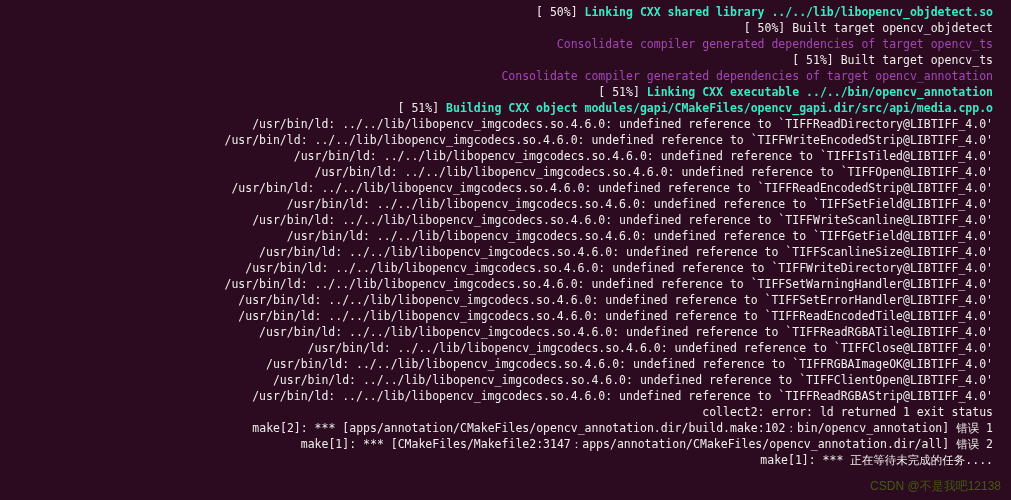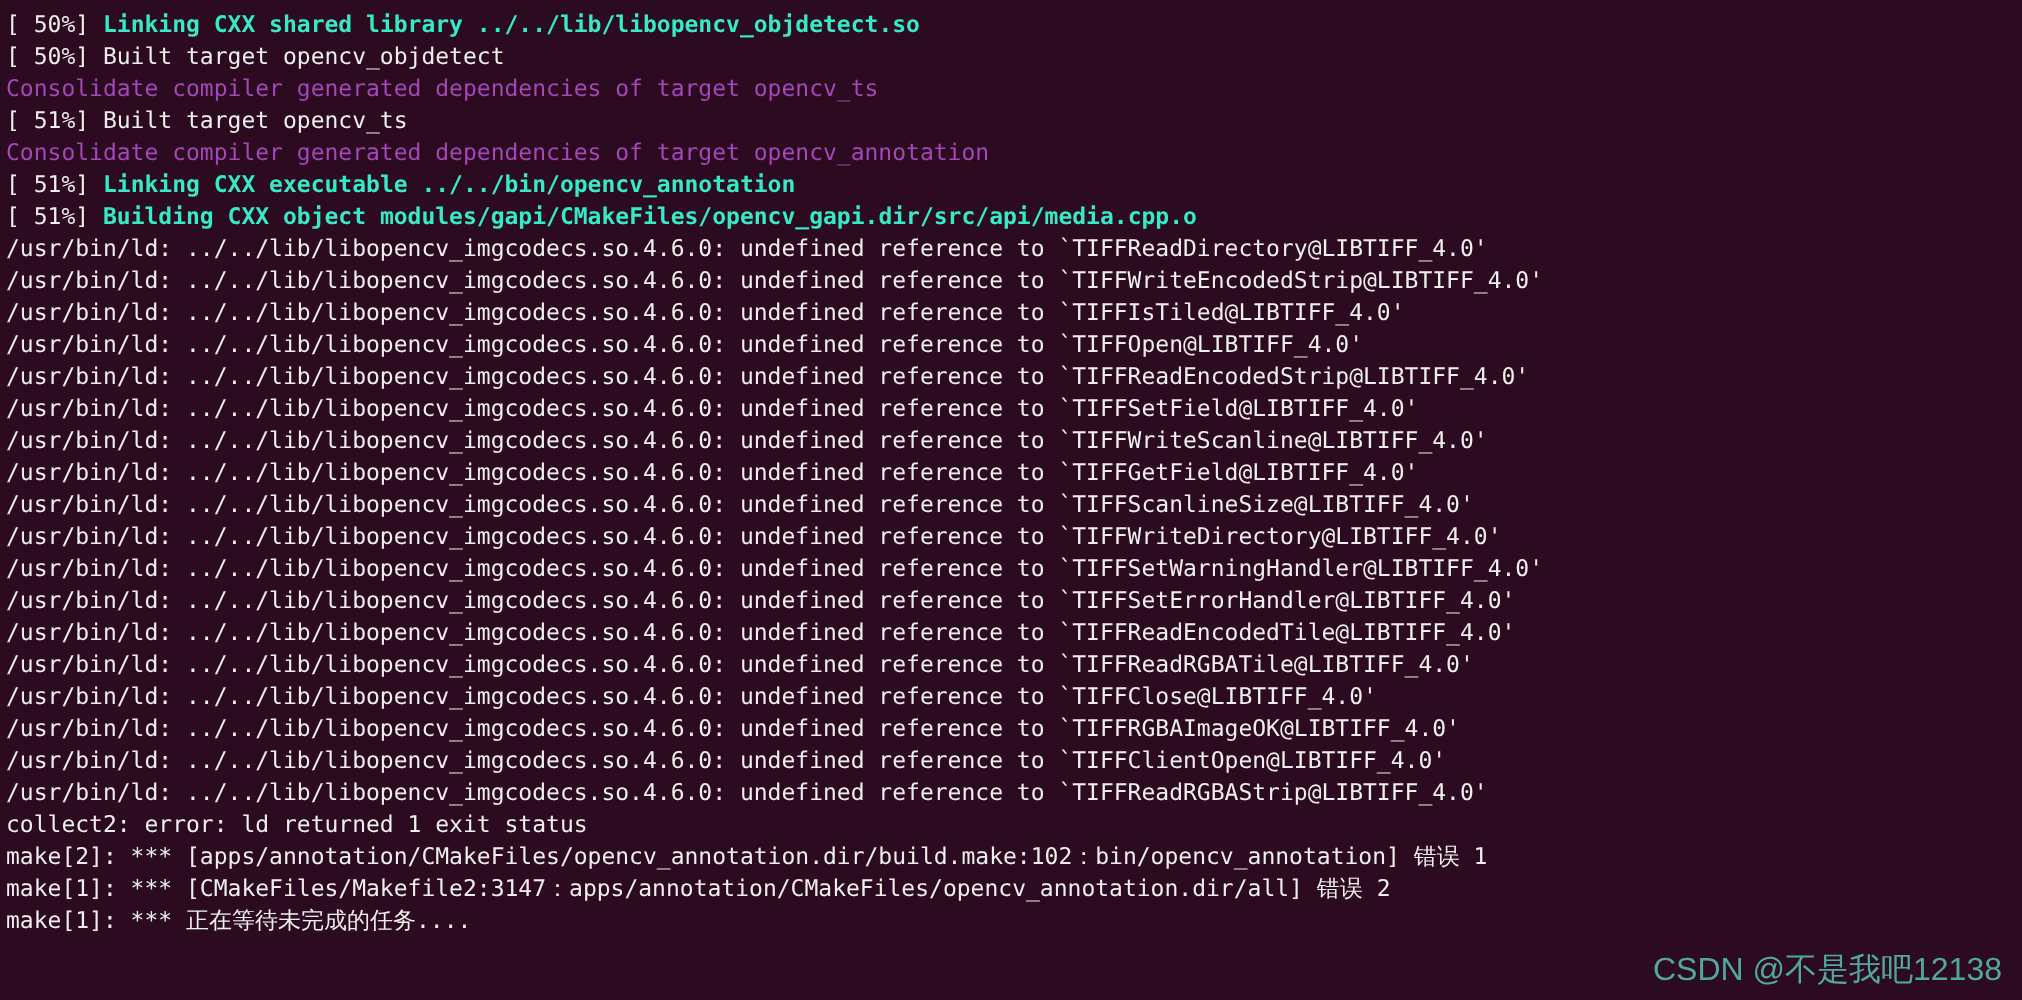--- a/index.html
+++ b/index.html
@@ -8,33 +8,34 @@
     font-family: "DejaVu Sans Mono", "Consolas", monospace;
     font-size: 11.5px;
     line-height: 16px;
     color: #d3d7cf;
     width: 1011px;
     height: 500px;
     overflow: hidden;
     position: relative;
   }
   .term {
-    padding: 4px 3px;
+    padding: 4px 18px;
     white-space: pre;
+    text-align: right;
   }
   .line { display: block; }
   .white { color: #eeeeec; }
   .teal  { color: #37eac6; font-weight: bold; }
   .magenta { color: #a347ba; font-weight: normal; }
   .watermark {
     position: absolute;
     right: 10px;
     bottom: 6px;
-    color: #5eead4;
-    font-size: 16px;
+    color: #4d7c0f;
+    font-size: 12px;
     font-family: sans-serif;
     opacity: 0.7;
   }
 </style>
 </head>
 <body>
 
 <div class="term" id="term"><div class="line"><span class="white">[ 50%] </span><span class="teal">Linking CXX shared library ../../lib/libopencv_objdetect.so</span></div><div class="line"><span class="white">[ 50%] Built target opencv_objdetect</span></div><div class="line"><span class="magenta">Consolidate compiler generated dependencies of target opencv_ts</span></div><div class="line"><span class="white">[ 51%] Built target opencv_ts</span></div><div class="line"><span class="magenta">Consolidate compiler generated dependencies of target opencv_annotation</span></div><div class="line"><span class="white">[ 51%] </span><span class="teal">Linking CXX executable ../../bin/opencv_annotation</span></div><div class="line"><span class="white">[ 51%] </span><span class="teal">Building CXX object modules/gapi/CMakeFiles/opencv_gapi.dir/src/api/media.cpp.o</span></div><div class="line"><span class="white">/usr/bin/ld: ../../lib/libopencv_imgcodecs.so.4.6.0: undefined reference to `TIFFReadDirectory@LIBTIFF_4.0'</span></div><div class="line"><span class="white">/usr/bin/ld: ../../lib/libopencv_imgcodecs.so.4.6.0: undefined reference to `TIFFWriteEncodedStrip@LIBTIFF_4.0'</span></div><div class="line"><span class="white">/usr/bin/ld: ../../lib/libopencv_imgcodecs.so.4.6.0: undefined reference to `TIFFIsTiled@LIBTIFF_4.0'</span></div><div class="line"><span class="white">/usr/bin/ld: ../../lib/libopencv_imgcodecs.so.4.6.0: undefined reference to `TIFFOpen@LIBTIFF_4.0'</span></div><div class="line"><span class="white">/usr/bin/ld: ../../lib/libopencv_imgcodecs.so.4.6.0: undefined reference to `TIFFReadEncodedStrip@LIBTIFF_4.0'</span></div><div class="line"><span class="white">/usr/bin/ld: ../../lib/libopencv_imgcodecs.so.4.6.0: undefined reference to `TIFFSetField@LIBTIFF_4.0'</span></div><div class="line"><span class="white">/usr/bin/ld: ../../lib/libopencv_imgcodecs.so.4.6.0: undefined reference to `TIFFWriteScanline@LIBTIFF_4.0'</span></div><div class="line"><span class="white">/usr/bin/ld: ../../lib/libopencv_imgcodecs.so.4.6.0: undefined reference to `TIFFGetField@LIBTIFF_4.0'</span></div><div class="line"><span class="white">/usr/bin/ld: ../../lib/libopencv_imgcodecs.so.4.6.0: undefined reference to `TIFFScanlineSize@LIBTIFF_4.0'</span></div><div class="line"><span class="white">/usr/bin/ld: ../../lib/libopencv_imgcodecs.so.4.6.0: undefined reference to `TIFFWriteDirectory@LIBTIFF_4.0'</span></div><div class="line"><span class="white">/usr/bin/ld: ../../lib/libopencv_imgcodecs.so.4.6.0: undefined reference to `TIFFSetWarningHandler@LIBTIFF_4.0'</span></div><div class="line"><span class="white">/usr/bin/ld: ../../lib/libopencv_imgcodecs.so.4.6.0: undefined reference to `TIFFSetErrorHandler@LIBTIFF_4.0'</span></div><div class="line"><span class="white">/usr/bin/ld: ../../lib/libopencv_imgcodecs.so.4.6.0: undefined reference to `TIFFReadEncodedTile@LIBTIFF_4.0'</span></div><div class="line"><span class="white">/usr/bin/ld: ../../lib/libopencv_imgcodecs.so.4.6.0: undefined reference to `TIFFReadRGBATile@LIBTIFF_4.0'</span></div><div class="line"><span class="white">/usr/bin/ld: ../../lib/libopencv_imgcodecs.so.4.6.0: undefined reference to `TIFFClose@LIBTIFF_4.0'</span></div><div class="line"><span class="white">/usr/bin/ld: ../../lib/libopencv_imgcodecs.so.4.6.0: undefined reference to `TIFFRGBAImageOK@LIBTIFF_4.0'</span></div><div class="line"><span class="white">/usr/bin/ld: ../../lib/libopencv_imgcodecs.so.4.6.0: undefined reference to `TIFFClientOpen@LIBTIFF_4.0'</span></div><div class="line"><span class="white">/usr/bin/ld: ../../lib/libopencv_imgcodecs.so.4.6.0: undefined reference to `TIFFReadRGBAStrip@LIBTIFF_4.0'</span></div><div class="line"><span class="white">collect2: error: ld returned 1 exit status</span></div><div class="line"><span class="white">make[2]: *** [apps/annotation/CMakeFiles/opencv_annotation.dir/build.make:102：bin/opencv_annotation] 错误 1</span></div><div class="line"><span class="white">make[1]: *** [CMakeFiles/Makefile2:3147：apps/annotation/CMakeFiles/opencv_annotation.dir/all] 错误 2</span></div><div class="line"><span class="white">make[1]: *** 正在等待未完成的任务....</span></div></div>
 
 <div class="watermark">CSDN @不是我吧12138</div>

